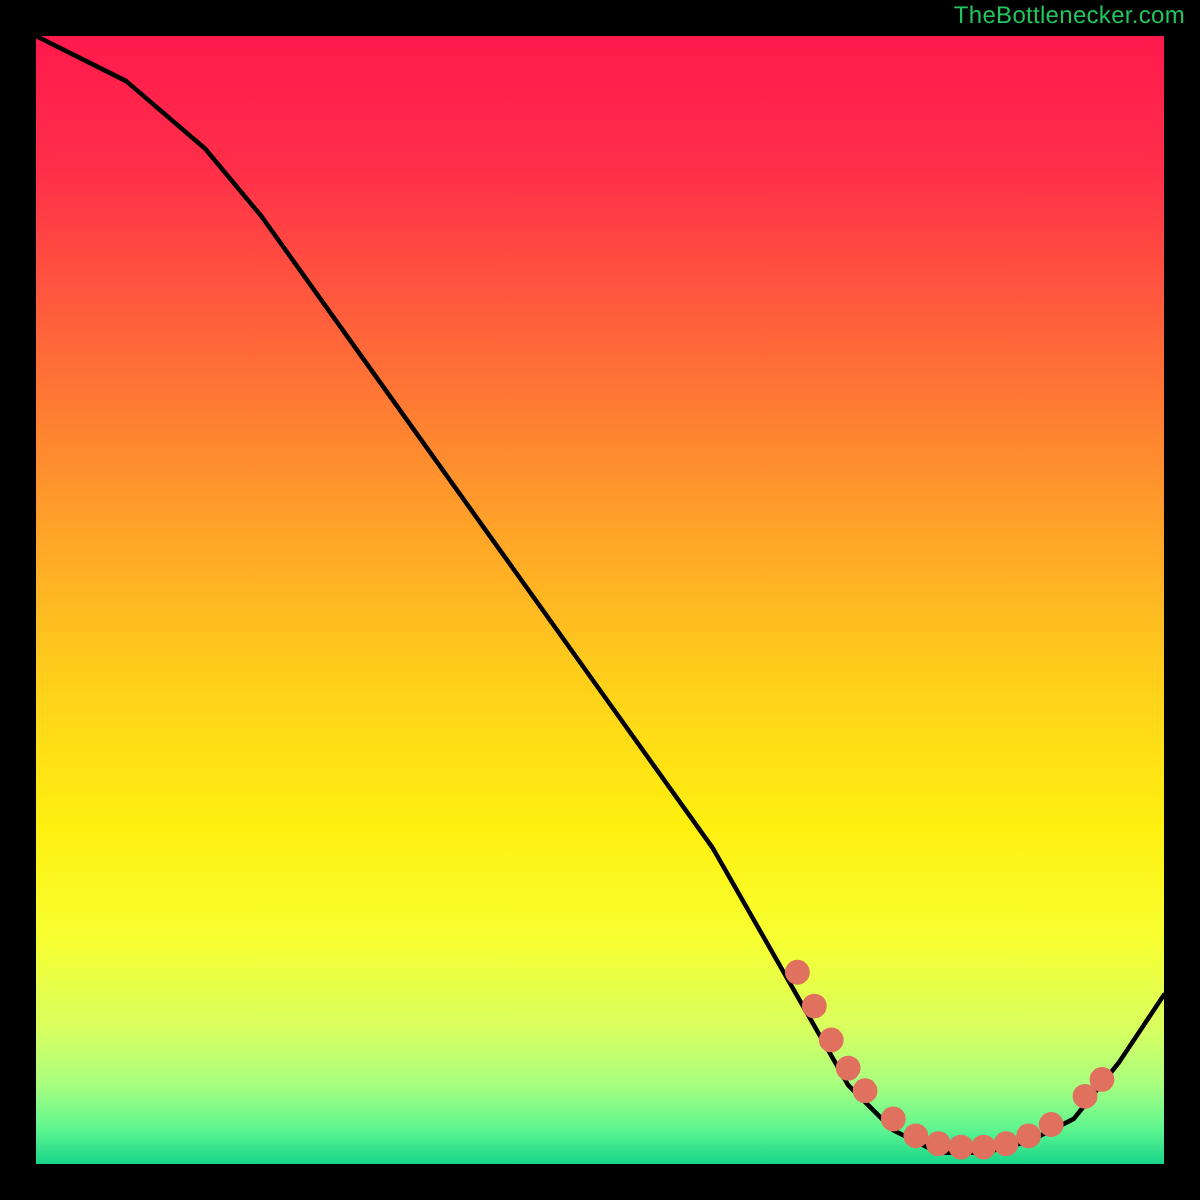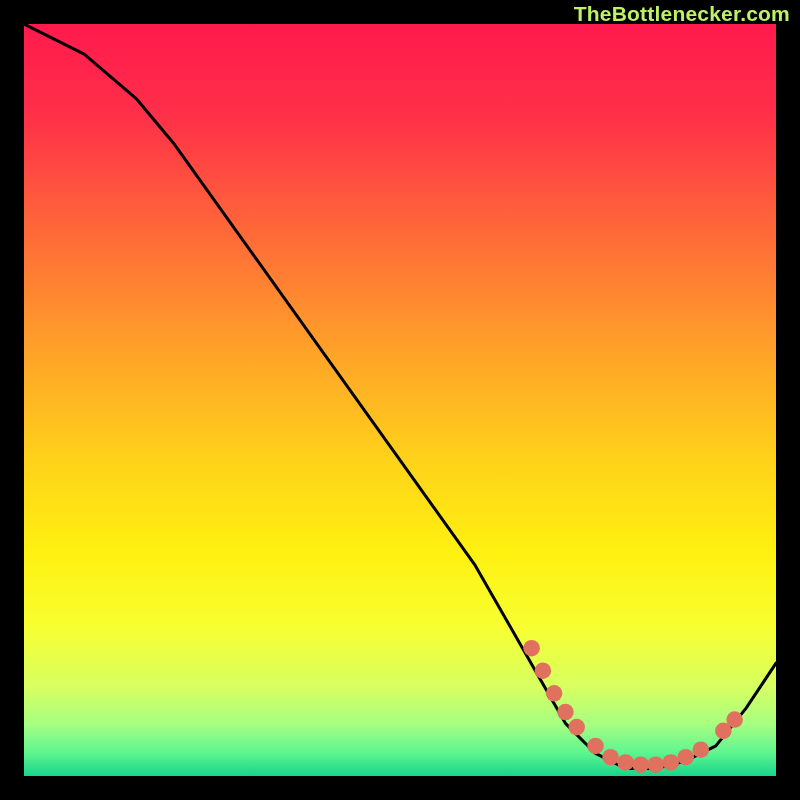--- a/index.html
+++ b/index.html
@@ -28,23 +28,23 @@
     position: absolute;
     left: 0;
     top: 0;
     width: 100%;
     height: 100%;
   }
   .watermark {
     position: absolute;
     top: 2px;
     right: 10px;
-    color: #bef264;
-    font-size: 21px;
-    font-weight: 700;
+    color: #22c55e;
+    font-size: 16px;
+    font-weight: 400;
     letter-spacing: 0.2px;
     user-select: none;
   }
   svg.curve {
     position: absolute;
     left: 0;
     top: 0;
     width: 100%;
     height: 100%;
   }

